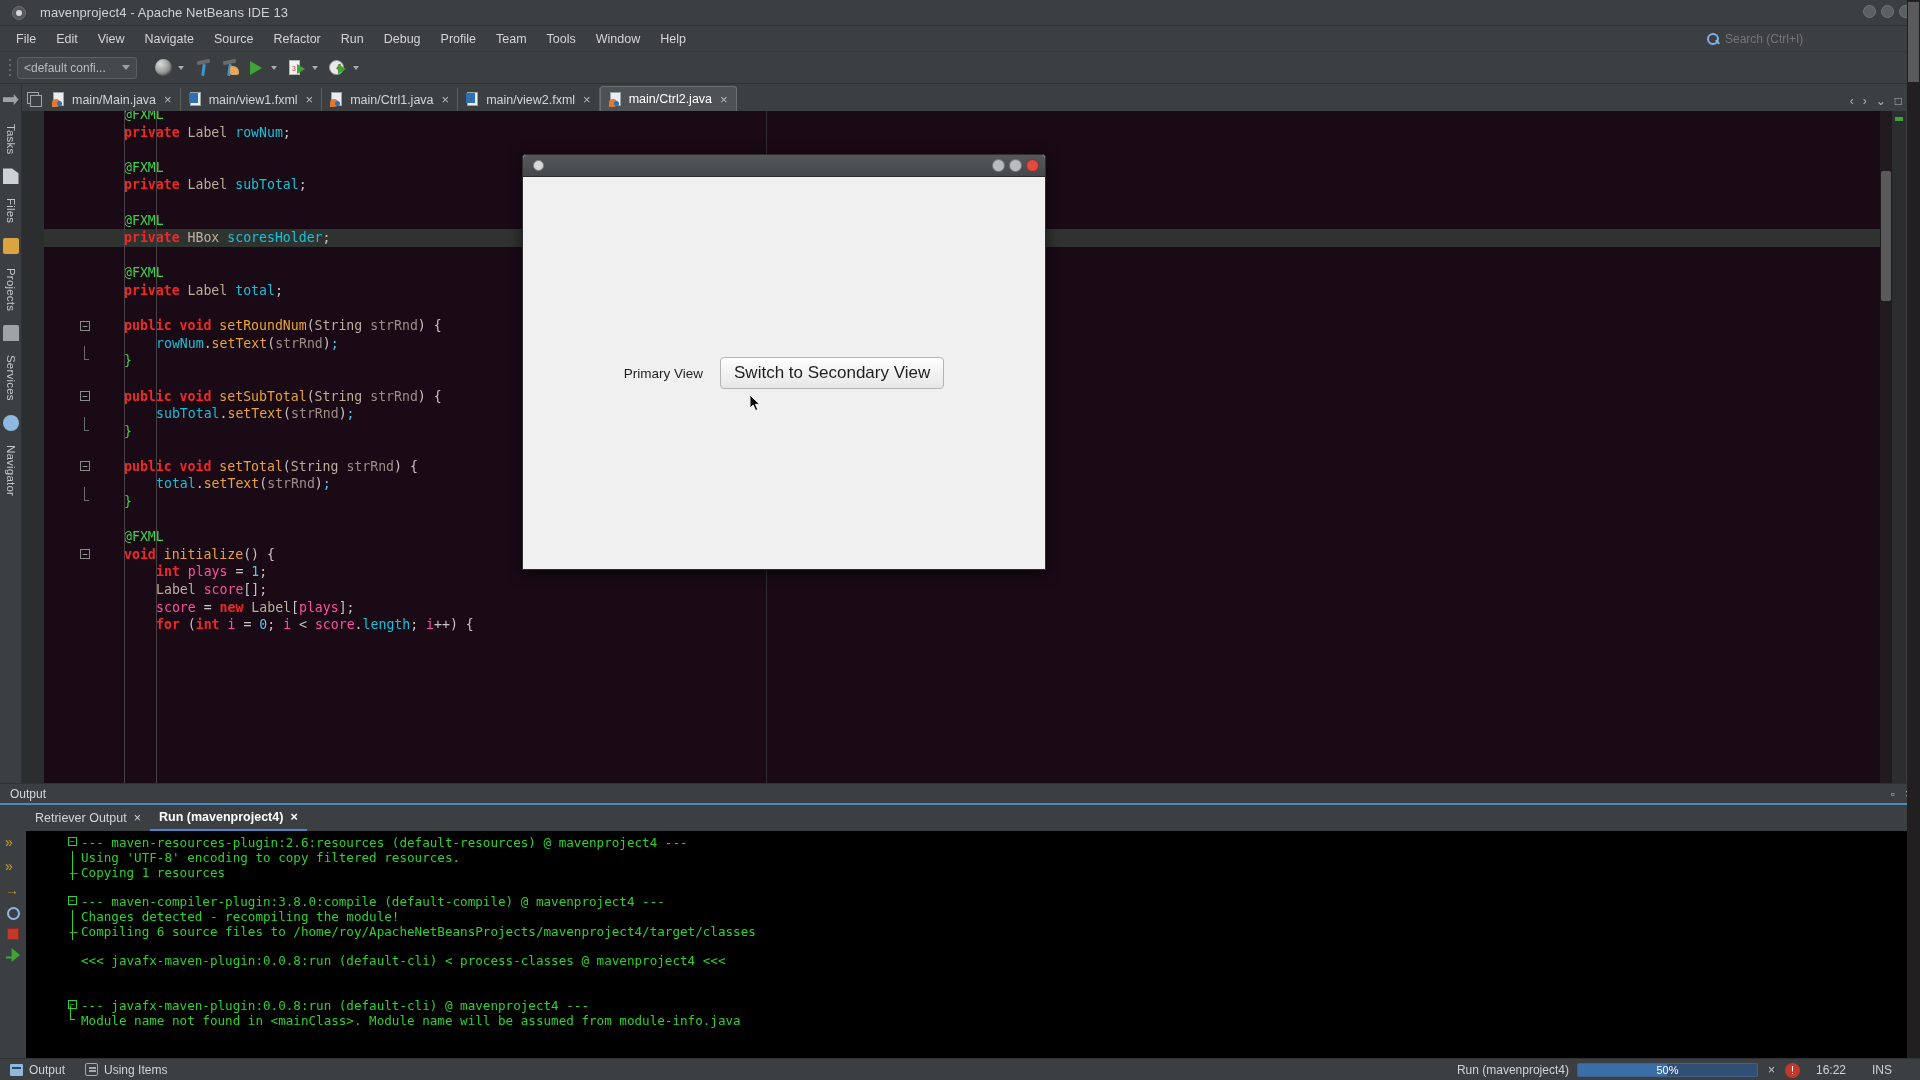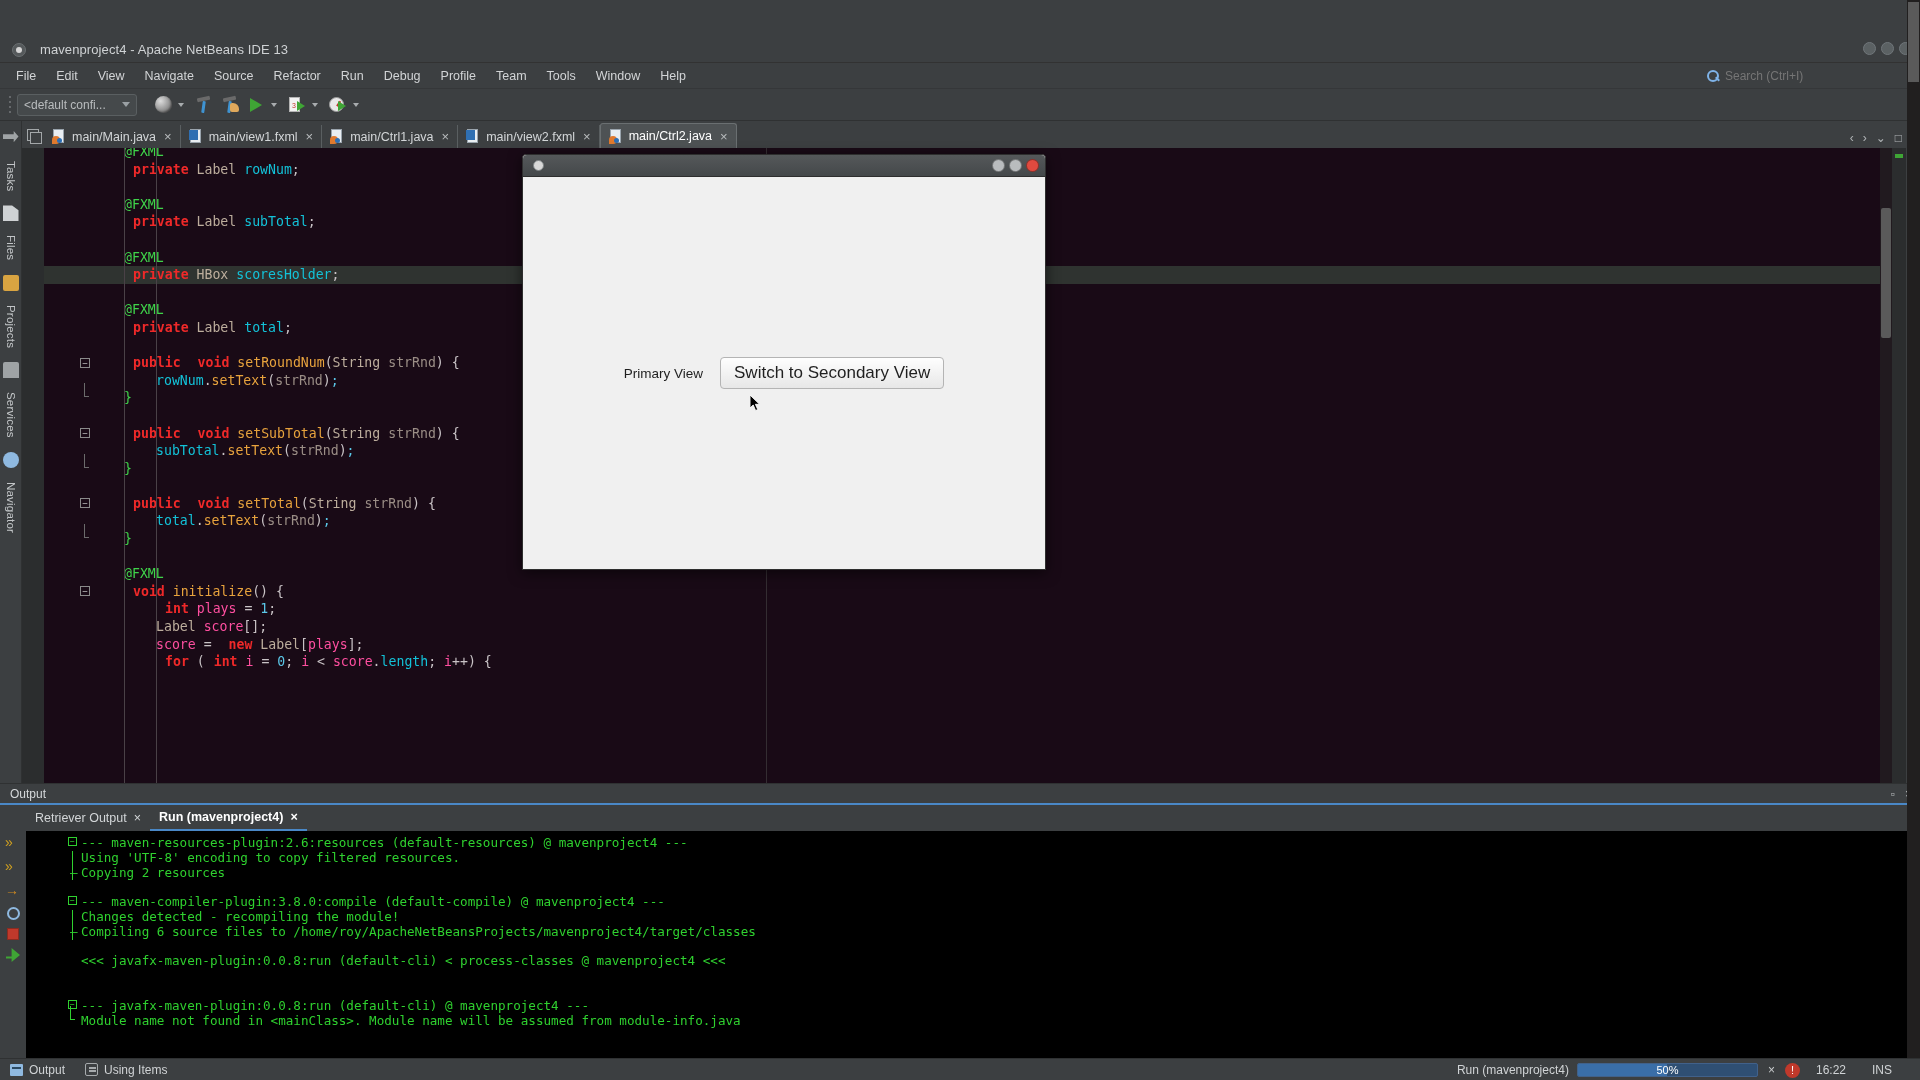--- a/index.html
+++ b/index.html
@@ -16,21 +16,20 @@
     display: flex; flex-direction: column;
   }
 
   
   .titlebar {
     height: 26px; background: #3c3f41;
     border-bottom: 1px solid #323232;
     display: flex; align-items: center;
     flex: 0 0 26px;
     position: relative;
-    margin-top: 37px;
   }
   .tb-appicon {
     width: 14px; height: 14px; border-radius: 50%;
     background: #55595b; border: 1px solid #6a6f71;
     margin-left: 12px; position: relative;
   }
   .tb-appicon::after {
     content:""; position:absolute; left:3px; top:3px;
     width:6px; height:6px; border-radius:50%; background:#d6d6d6;
   }
@@ -203,21 +202,21 @@
     padding: 4px 0 0 0;
   }
   .cl { white-space: pre; height:17.6px; padding-left: 48px; position:relative; }
   .cl.hl { background:#2f3330; }
   .fold {
     position:absolute; left:36px; top:3.5px; width:10px;height:10px;
     border:1px solid #8a8a8a; color:#bdbdbd; font-size:9px; line-height:8px;
     text-align:center; background:#190a16;
   }
   .indentguide{ position:absolute; width:1px; top:0; bottom:0; background:#4a4147; }
-  .kw   { color:#ef2929; font-weight:bold;padding-left:9px; }
+  .kw   { color:#ef2929; font-weight:bold; }
   .typ  { color:#bdae9d; }
   .var  { color:#13c2d8; }
   .var2 { color:#ff4fa0; }
   .mth  { color:#e8a33d; }
   .ann  { color:#3fd34a; }
   .pun  { color:#c9c3c6; }
   .num  { color:#5bc8e8; }
   .brace{ color:#3fd34a; }
   .param{ color:#9b8e86; }
   .vline {
@@ -583,21 +582,21 @@
         <div class="ops-ico ops-ff">»</div>
         <div class="ops-ico ops-arrow">→</div>
         <div class="ops-ico ops-mag"></div>
         <div class="ops-ico ops-stop"></div>
         <div class="ops-ico ops-brm"></div>
       </div>
 
       <div class="op-console" id="opconsole">
           <div class="ol"><span class="gut">−</span><span>--- maven-resources-plugin:2.6:resources (default-resources) @ mavenproject4 ---</span></div>
           <div class="ol"><span class="bar"></span><span>Using 'UTF-8' encoding to copy filtered resources.</span></div>
-          <div class="ol"><span class="dash">–</span><span>Copying 2 resources</span></div>
+          <div class="ol"><span class="dash">–</span><span>Copying 1 resources</span></div>
           <div class="ol"><span></span></div>
           <div class="ol"><span class="gut">−</span><span>--- maven-compiler-plugin:3.8.0:compile (default-compile) @ mavenproject4 ---</span></div>
           <div class="ol"><span class="bar"></span><span>Changes detected - recompiling the module!</span></div>
           <div class="ol"><span class="dash">–</span><span>Compiling 6 source files to /home/roy/ApacheNetBeansProjects/mavenproject4/target/classes</span></div>
           <div class="ol"><span></span></div>
           <div class="ol"><span>&lt;&lt;&lt; javafx-maven-plugin:0.0.8:run (default-cli) &lt; process-classes @ mavenproject4 &lt;&lt;&lt;</span></div>
           <div class="ol"><span></span></div>
           <div class="ol"><span></span></div>
           <div class="ol"><span class="gut">−</span><span>--- javafx-maven-plugin:0.0.8:run (default-cli) @ mavenproject4 ---</span></div>
           <div class="ol"><span style="position: absolute; left: 44px; top: -8px; width: 5px; height: 14px; border-left: 1px solid rgb(47, 209, 47); border-bottom: 1px solid rgb(47, 209, 47);"></span><span>Module name not found in &lt;mainClass&gt;. Module name will be assumed from module-info.java</span></div>

